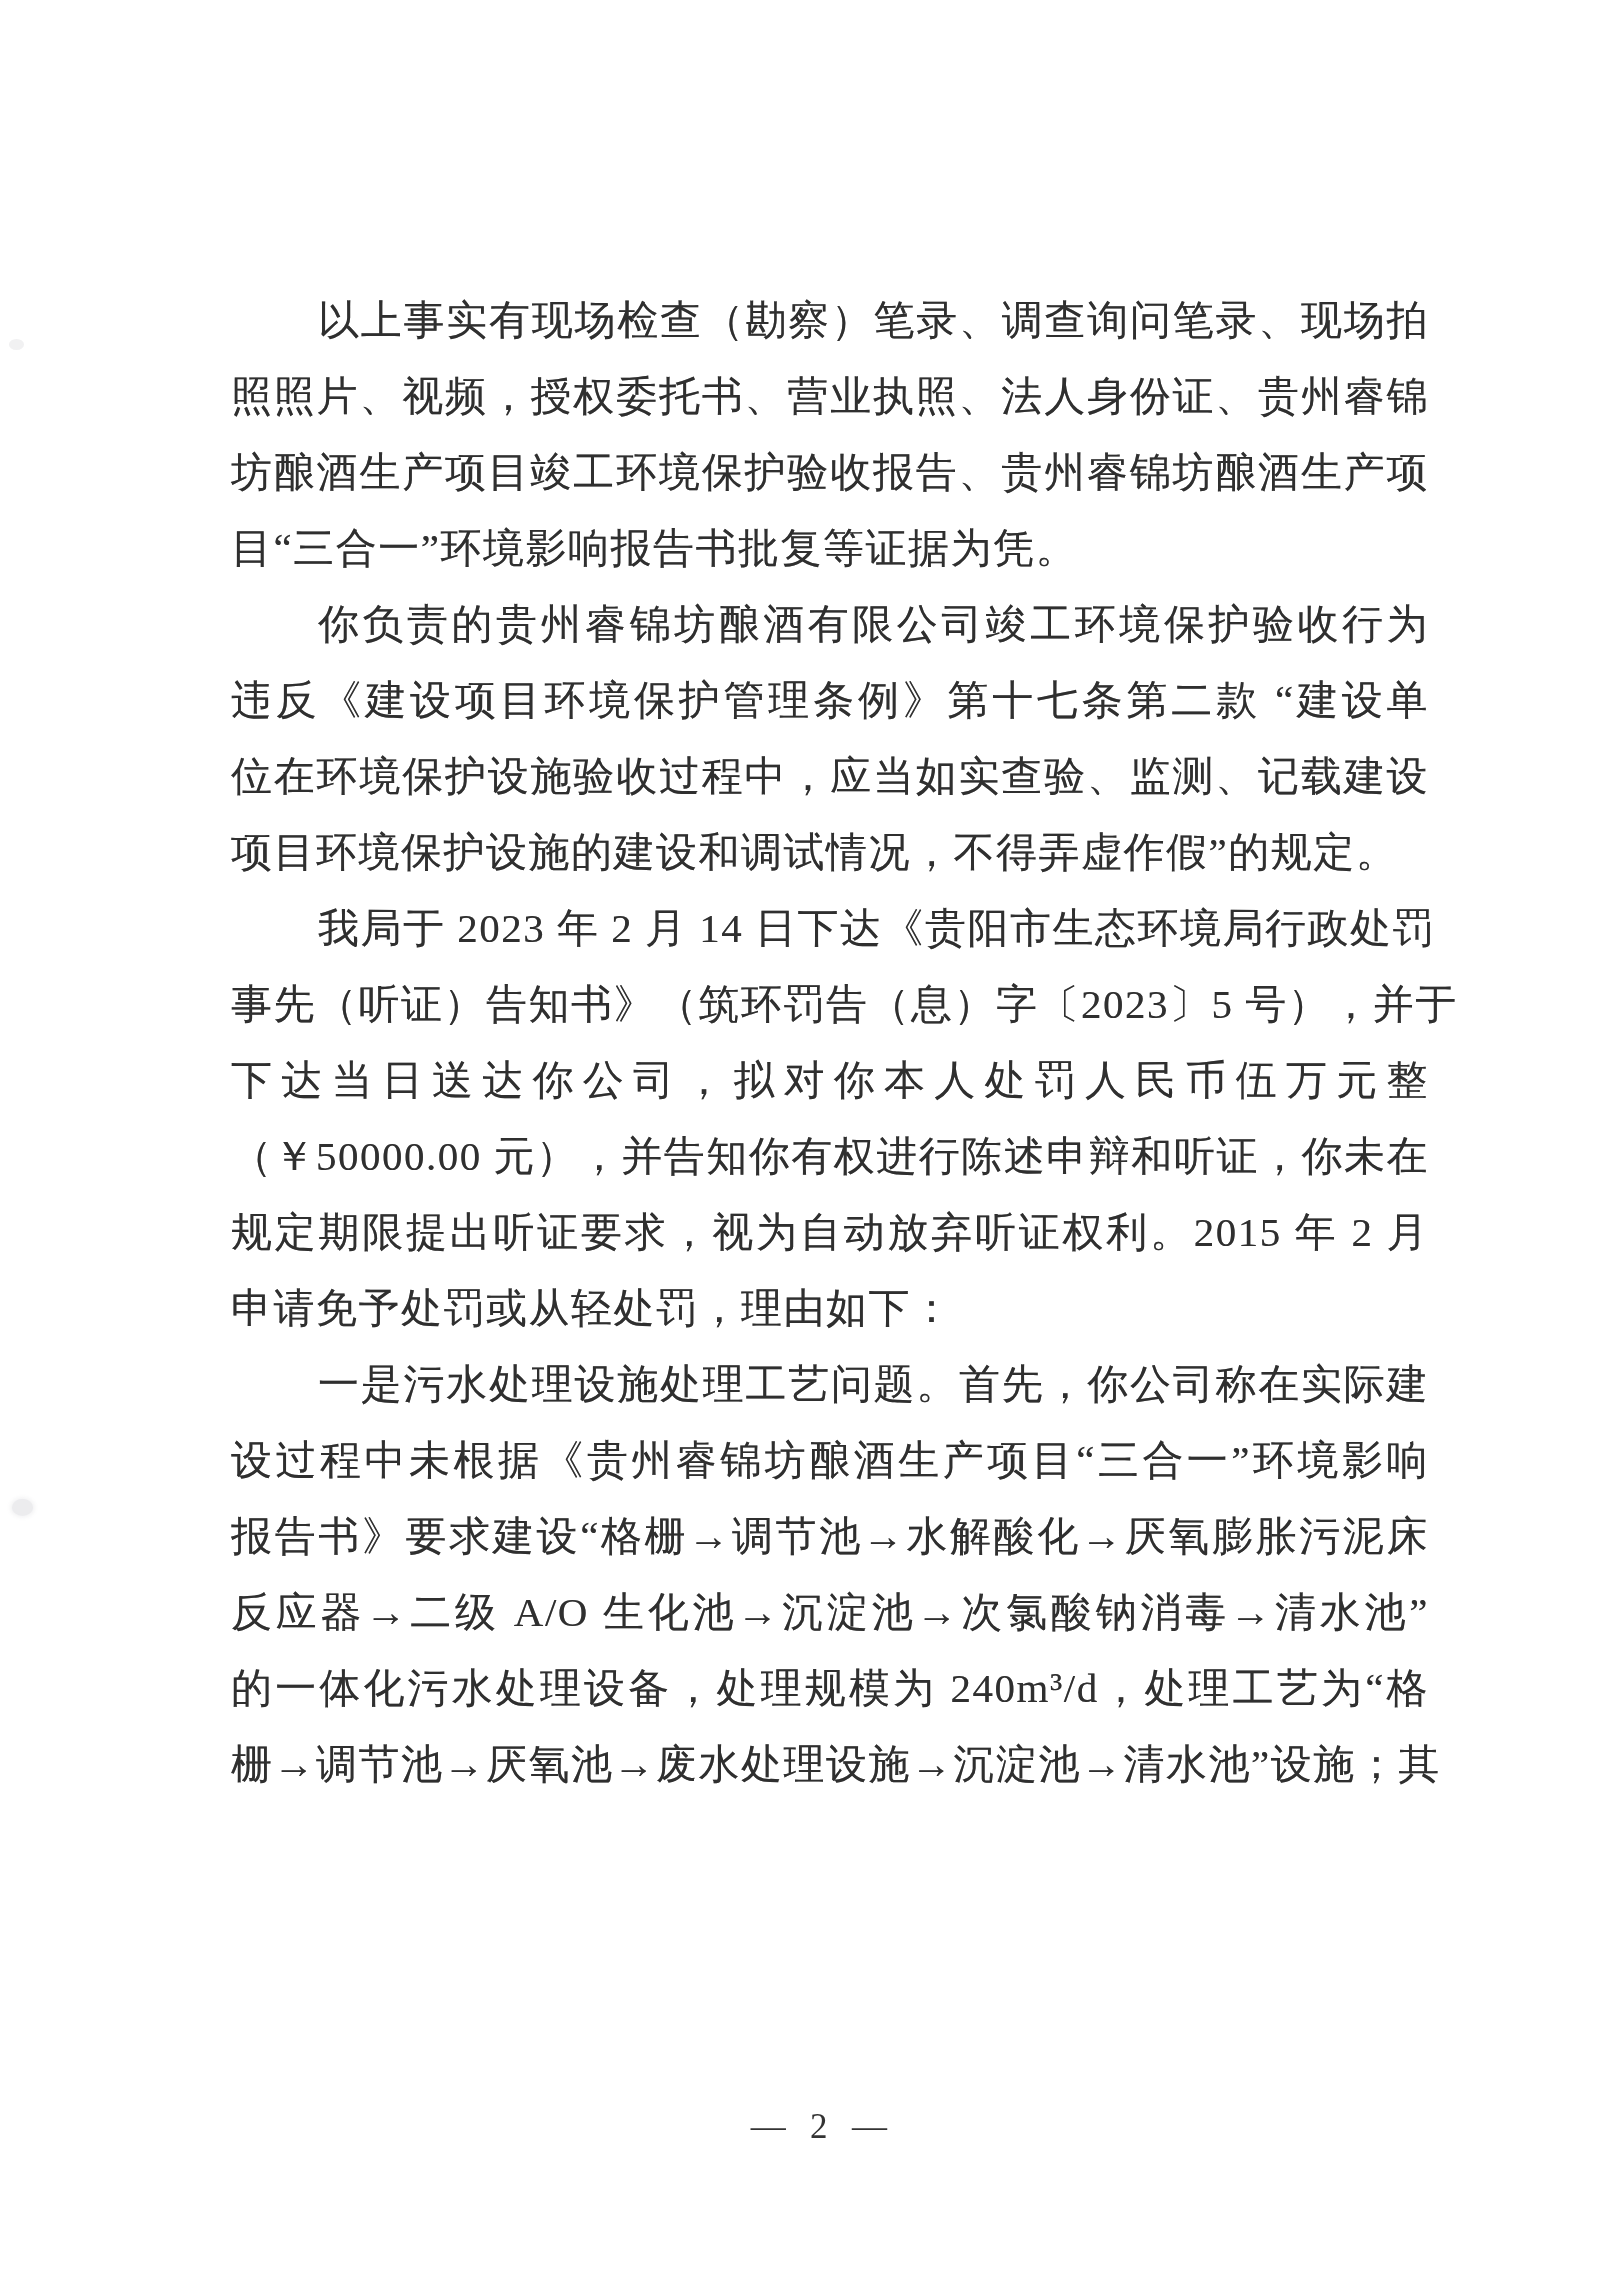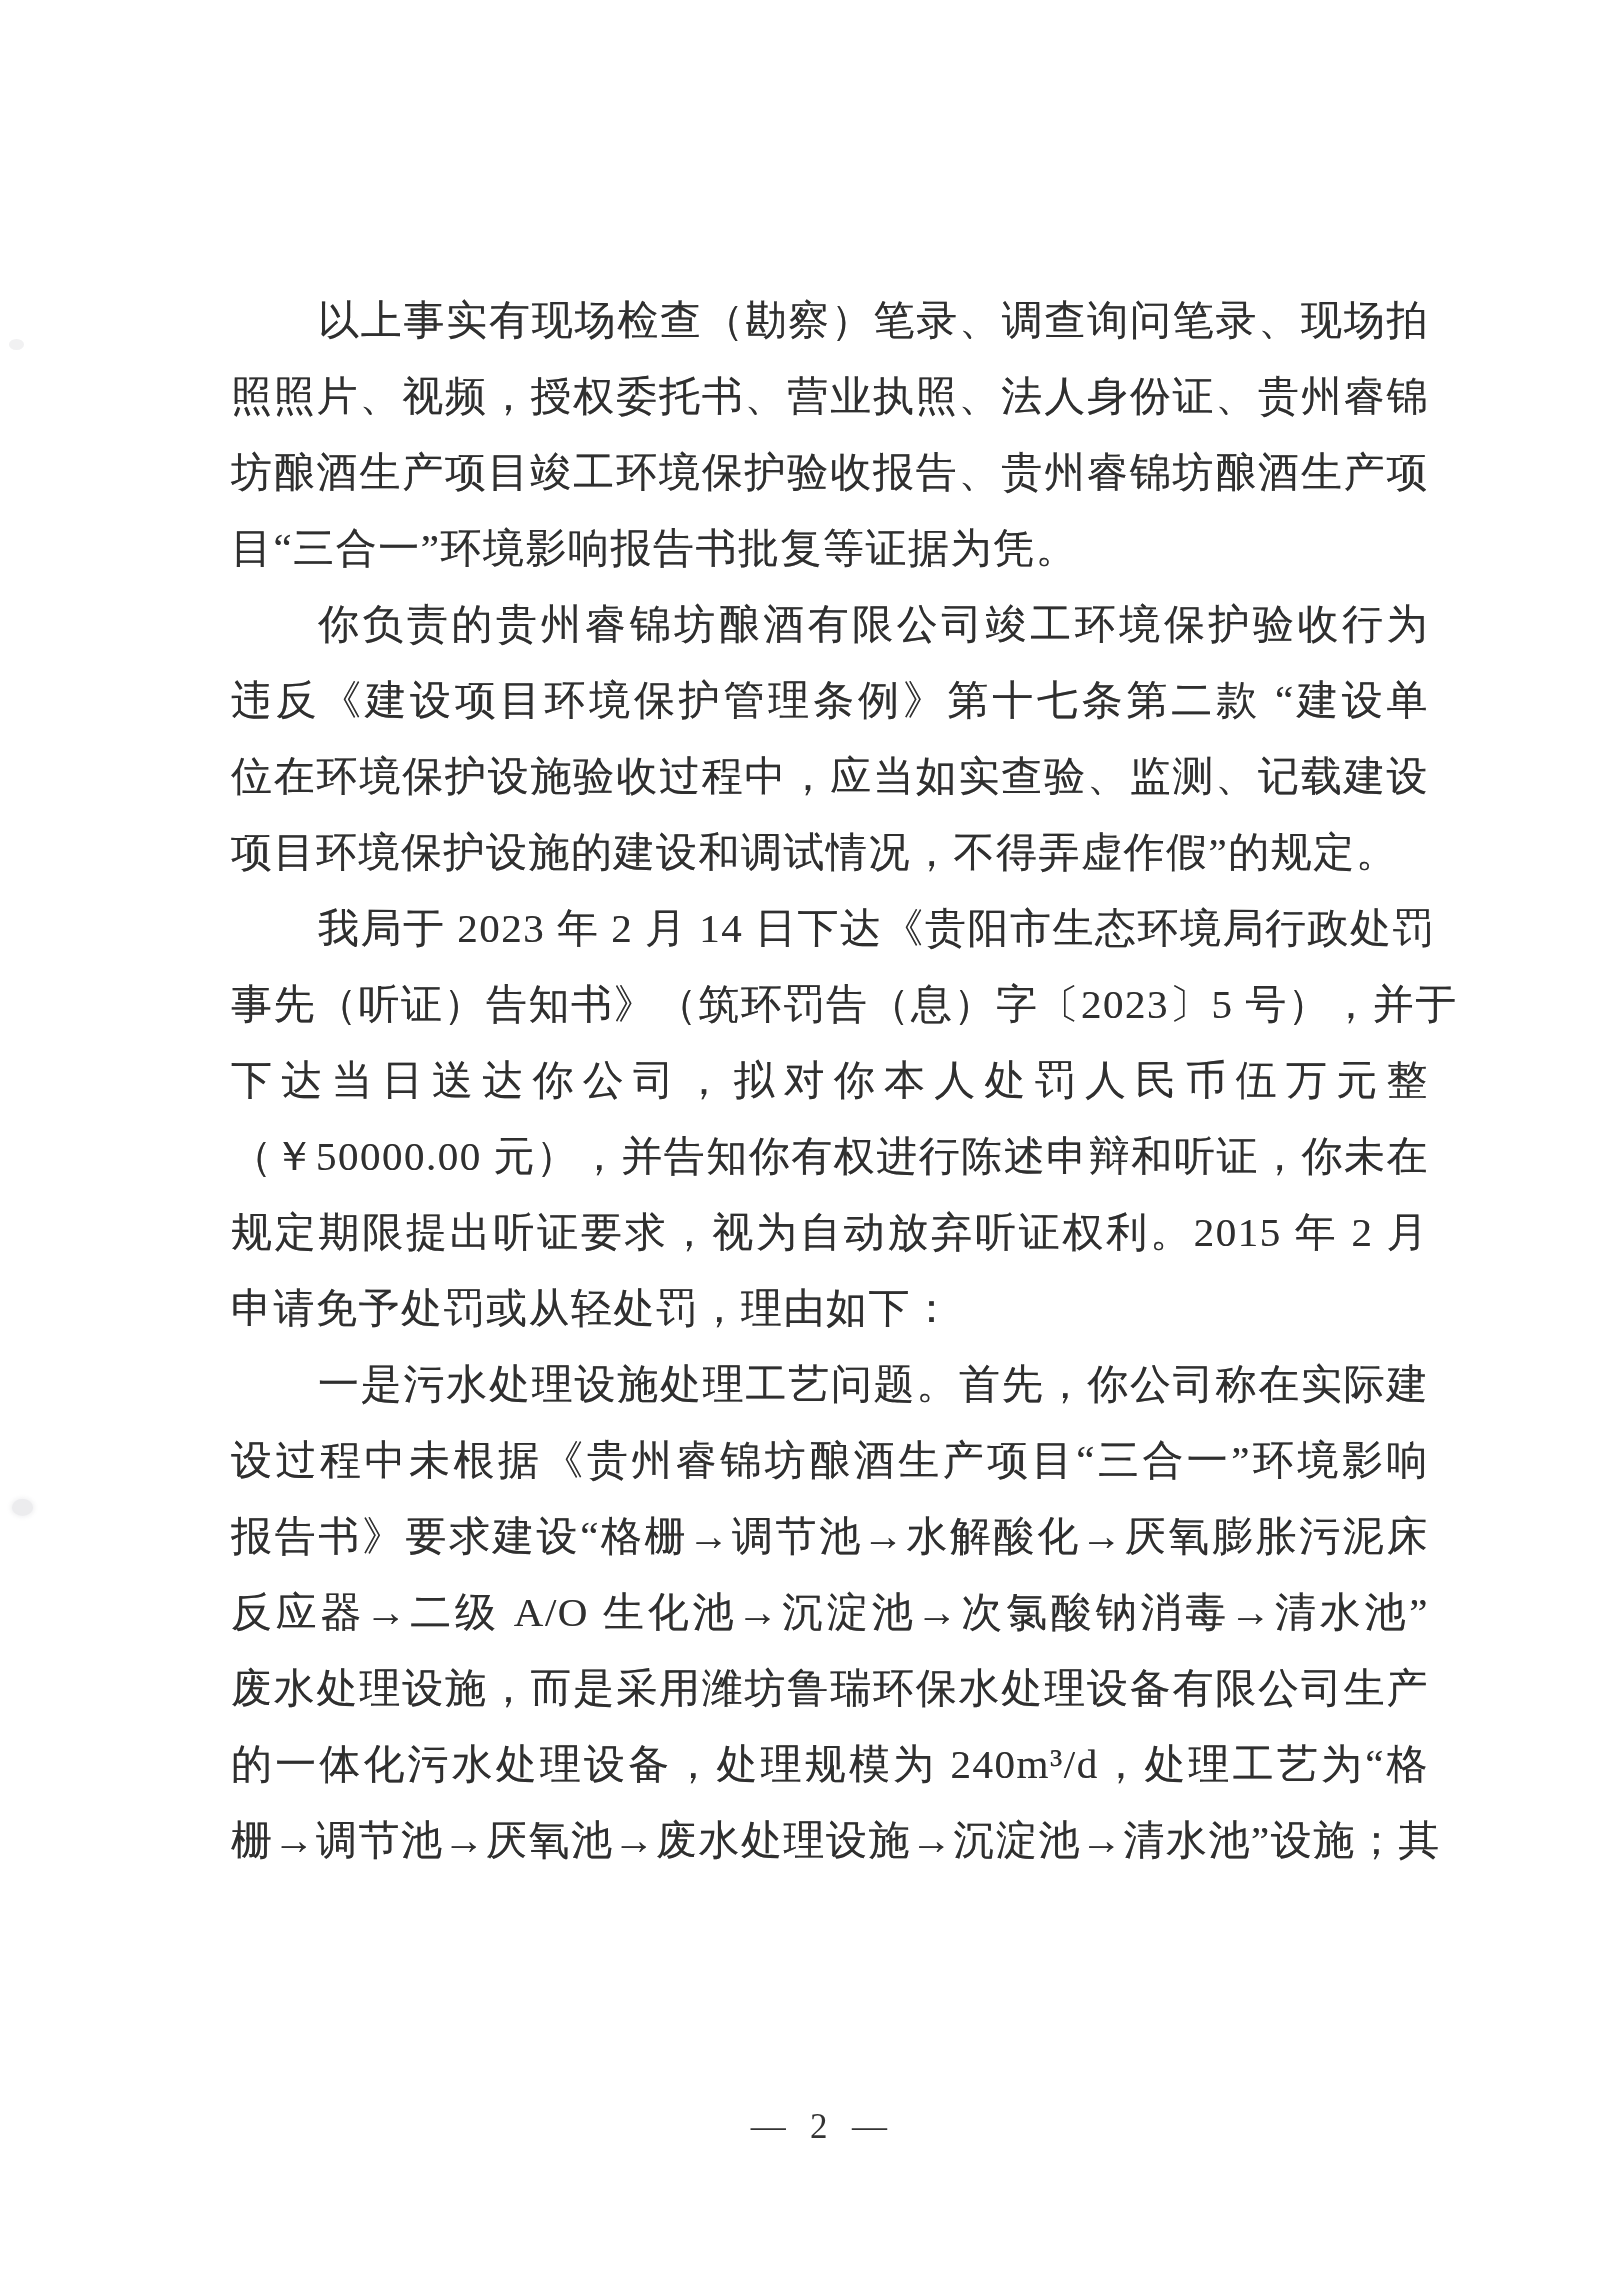--- a/index.html
+++ b/index.html
@@ -107,21 +107,20 @@
       <div class="line">（￥50000.00 元），并告知你有权进行陈述申辩和听证，你未在</div>
       <div class="line">规定期限提出听证要求，视为自动放弃听证权利。2015 年 2 月</div>
       <div class="line para-end">申请免予处罚或从轻处罚，理由如下：</div>
     </div>
 
     <div class="para">
       <div class="line indent">一是污水处理设施处理工艺问题。首先，你公司称在实际建</div>
       <div class="line">设过程中未根据《贵州睿锦坊酿酒生产项目“三合一”环境影响</div>
       <div class="line">报告书》要求建设“格栅→调节池→水解酸化→厌氧膨胀污泥床</div>
       <div class="line">反应器→二级 A/O 生化池→沉淀池→次氯酸钠消毒→清水池”</div>
-      <div class="line">废水处理设施，而是采用潍坊鲁瑞环保水处理设备有限公司生产</div>
       <div class="line">的一体化污水处理设备，处理规模为 240m³/d，处理工艺为“格</div>
       <div class="line">栅→调节池→厌氧池→废水处理设施→沉淀池→清水池”设施；其</div>
     </div>
 
   </div>
 
   <div class="page-number">— 2 —</div>
 
 </div>
 

